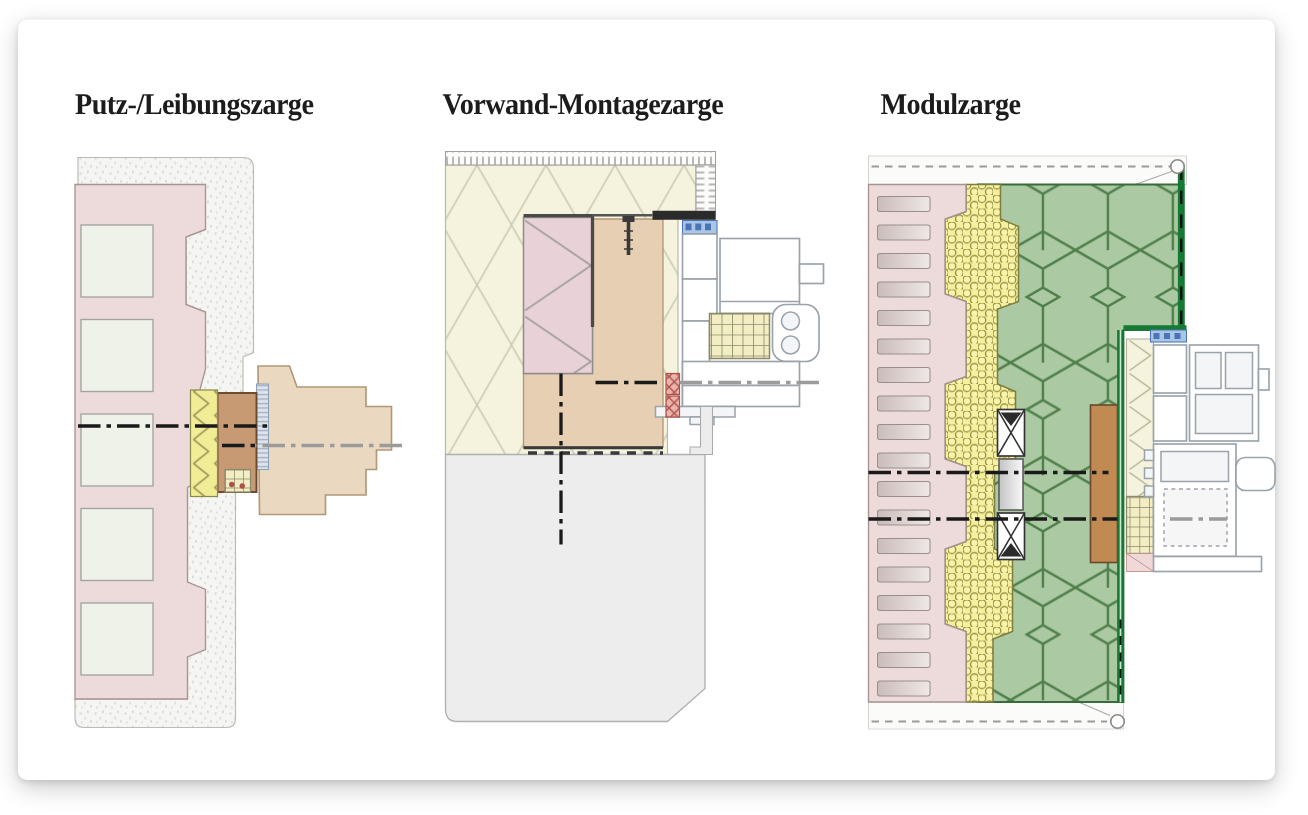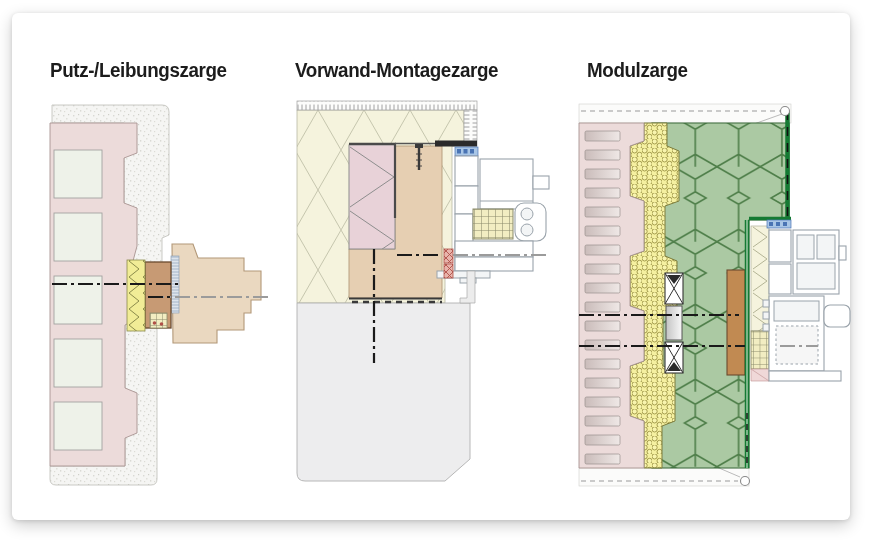--- a/index.html
+++ b/index.html
@@ -1,19 +1,19 @@
 <!DOCTYPE html>
 <html style="--page-bg: #ffffff; --card-bg: #ffffff; --title-color: #1c1c1c; --pink-masonry: #ecdbda; --masonry-outline: #a89391; --masonry-core: #eef2e9; --plaster-speckle-bg: #f5f5f3; --insulation-yellow: #f1ec96; --insulation-olive-line: #8a8a4a; --zarge-brown: #c79a74; --zarge-brown-dark: #6b4a2f; --frame-tan: #ead8c0; --frame-tan-outline: #b29878; --seal-hatch-blue: #dde4ec; --seal-hatch-blue-line: #9fb0c4; --insulation-cream: #f5f3dd; --cream-line: #c6c6ae; --mauve-block: #e8d2d8; --block-tan: #e6cfb2; --future-wall-gray: #ededee; --gray-outline: #b0b0b0; --honeycomb-yellow: #f5f0a0; --honeycomb-line: #9a9140; --module-green: #abc9a3; --hex-line: #4f7f4a; --seal-green: #157a33; --board-brown: #c18a52; --profile-gray: #9aa3ab; --gasket-blue-light: #a9c6e6; --gasket-blue-dark: #4a74b4; --seal-red-bg: #e8b4ac; --seal-red-line: #b05048; --centerline-black: #1a1a1a; --centerline-gray: #9b9b9b; --lattice-bg: #f2edc2; --lattice-line: #8a8a6a; --dark-edge: #2b2b2b;"><head>
 <meta charset="utf-8">
 <style>
   html,body{margin:0;padding:0;}
   body{width:872px;height:543px;overflow:hidden;font-family:"Liberation Sans",sans-serif;background:var(--page-bg,#fff);}
   .page{position:absolute;inset:0;background:var(--page-bg,#fff);}
   .card{position:absolute;left:12px;top:13px;width:838px;height:507px;background:var(--card-bg,#fff);
-        border-radius:6px;box-shadow:0 5px 16px rgba(0,0,0,.20),0 1px 4px rgba(0,0,0,.12);}
+        border-radius:6px;box-shadow:0 5px 16px rgba(0,0,0,.20),0 1px 4px rgba(0,0,0,.12);font-family:Liberation Serif, serif;}
   .panel-title{position:absolute;top:46px;margin:0;font-weight:bold;font-size:20px;letter-spacing:-.4px;
         color:var(--title-color,#1c1c1c);transform:scaleX(.94);transform-origin:left top;white-space:nowrap;}
   .t1{left:38px;} .t2{left:283px;} .t3{left:575px;}
   .drawing{position:absolute;}
   .d1{left:35px;top:85px;}
   .d2{left:283px;top:85px;}
   .d3{left:565px;top:85px;}
   .pvc{fill:#ffffff;stroke:var(--profile-gray);stroke-width:1.1;}
   .pvcf{fill:#f3f5f6;stroke:var(--profile-gray);stroke-width:1;}
   .clb{fill:none;stroke:var(--centerline-black);stroke-width:2.2;stroke-dasharray:15 4 3 4;}

